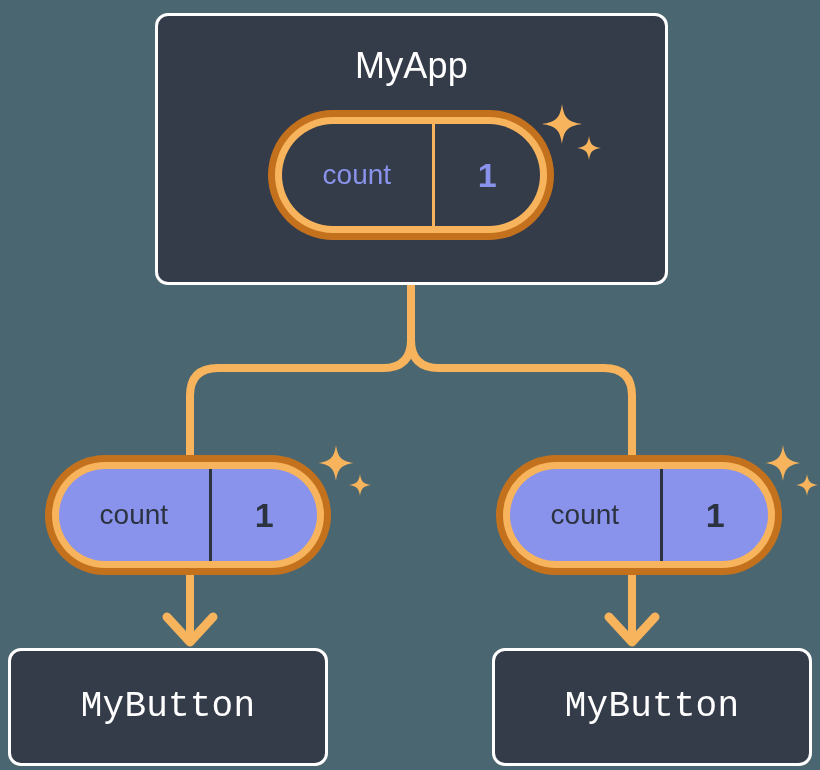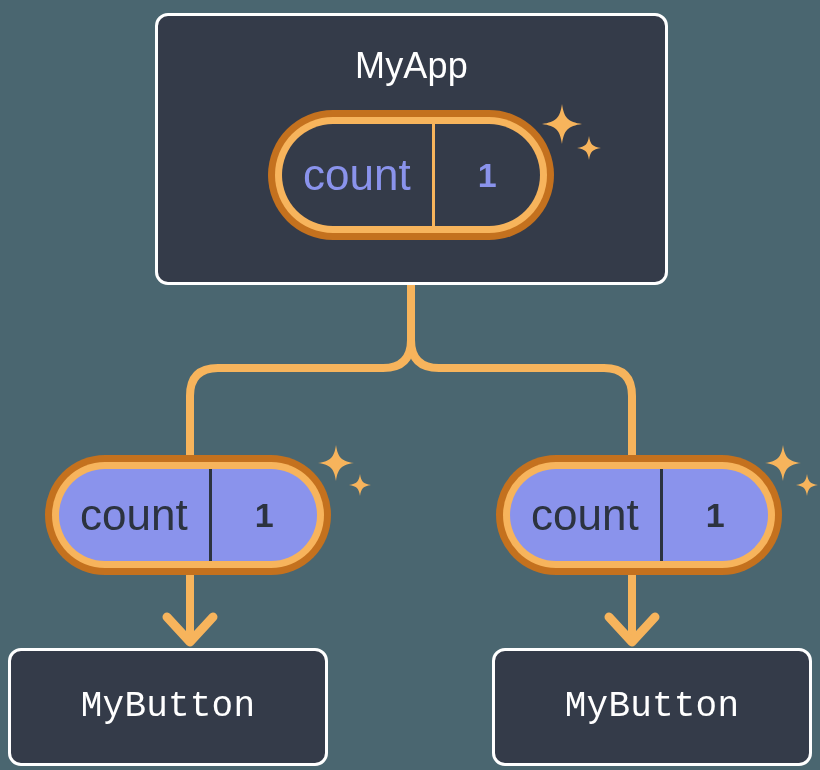--- a/index.html
+++ b/index.html
@@ -106,21 +106,21 @@
     justify-content: center;
     box-sizing: border-box;
   }
   .pill-key {
     flex: 0 0 58%;
   }
   .pill-val {
     flex: 1 1 auto;
   }
   .pill-key-text {
-    font-size: 44px;
+    font-size: 28px;
     font-weight: 400;
     line-height: 1;
   }
   .pill-val-text {
     font-size: 34px;
     font-weight: 700;
     line-height: 1;
   }
 
   

